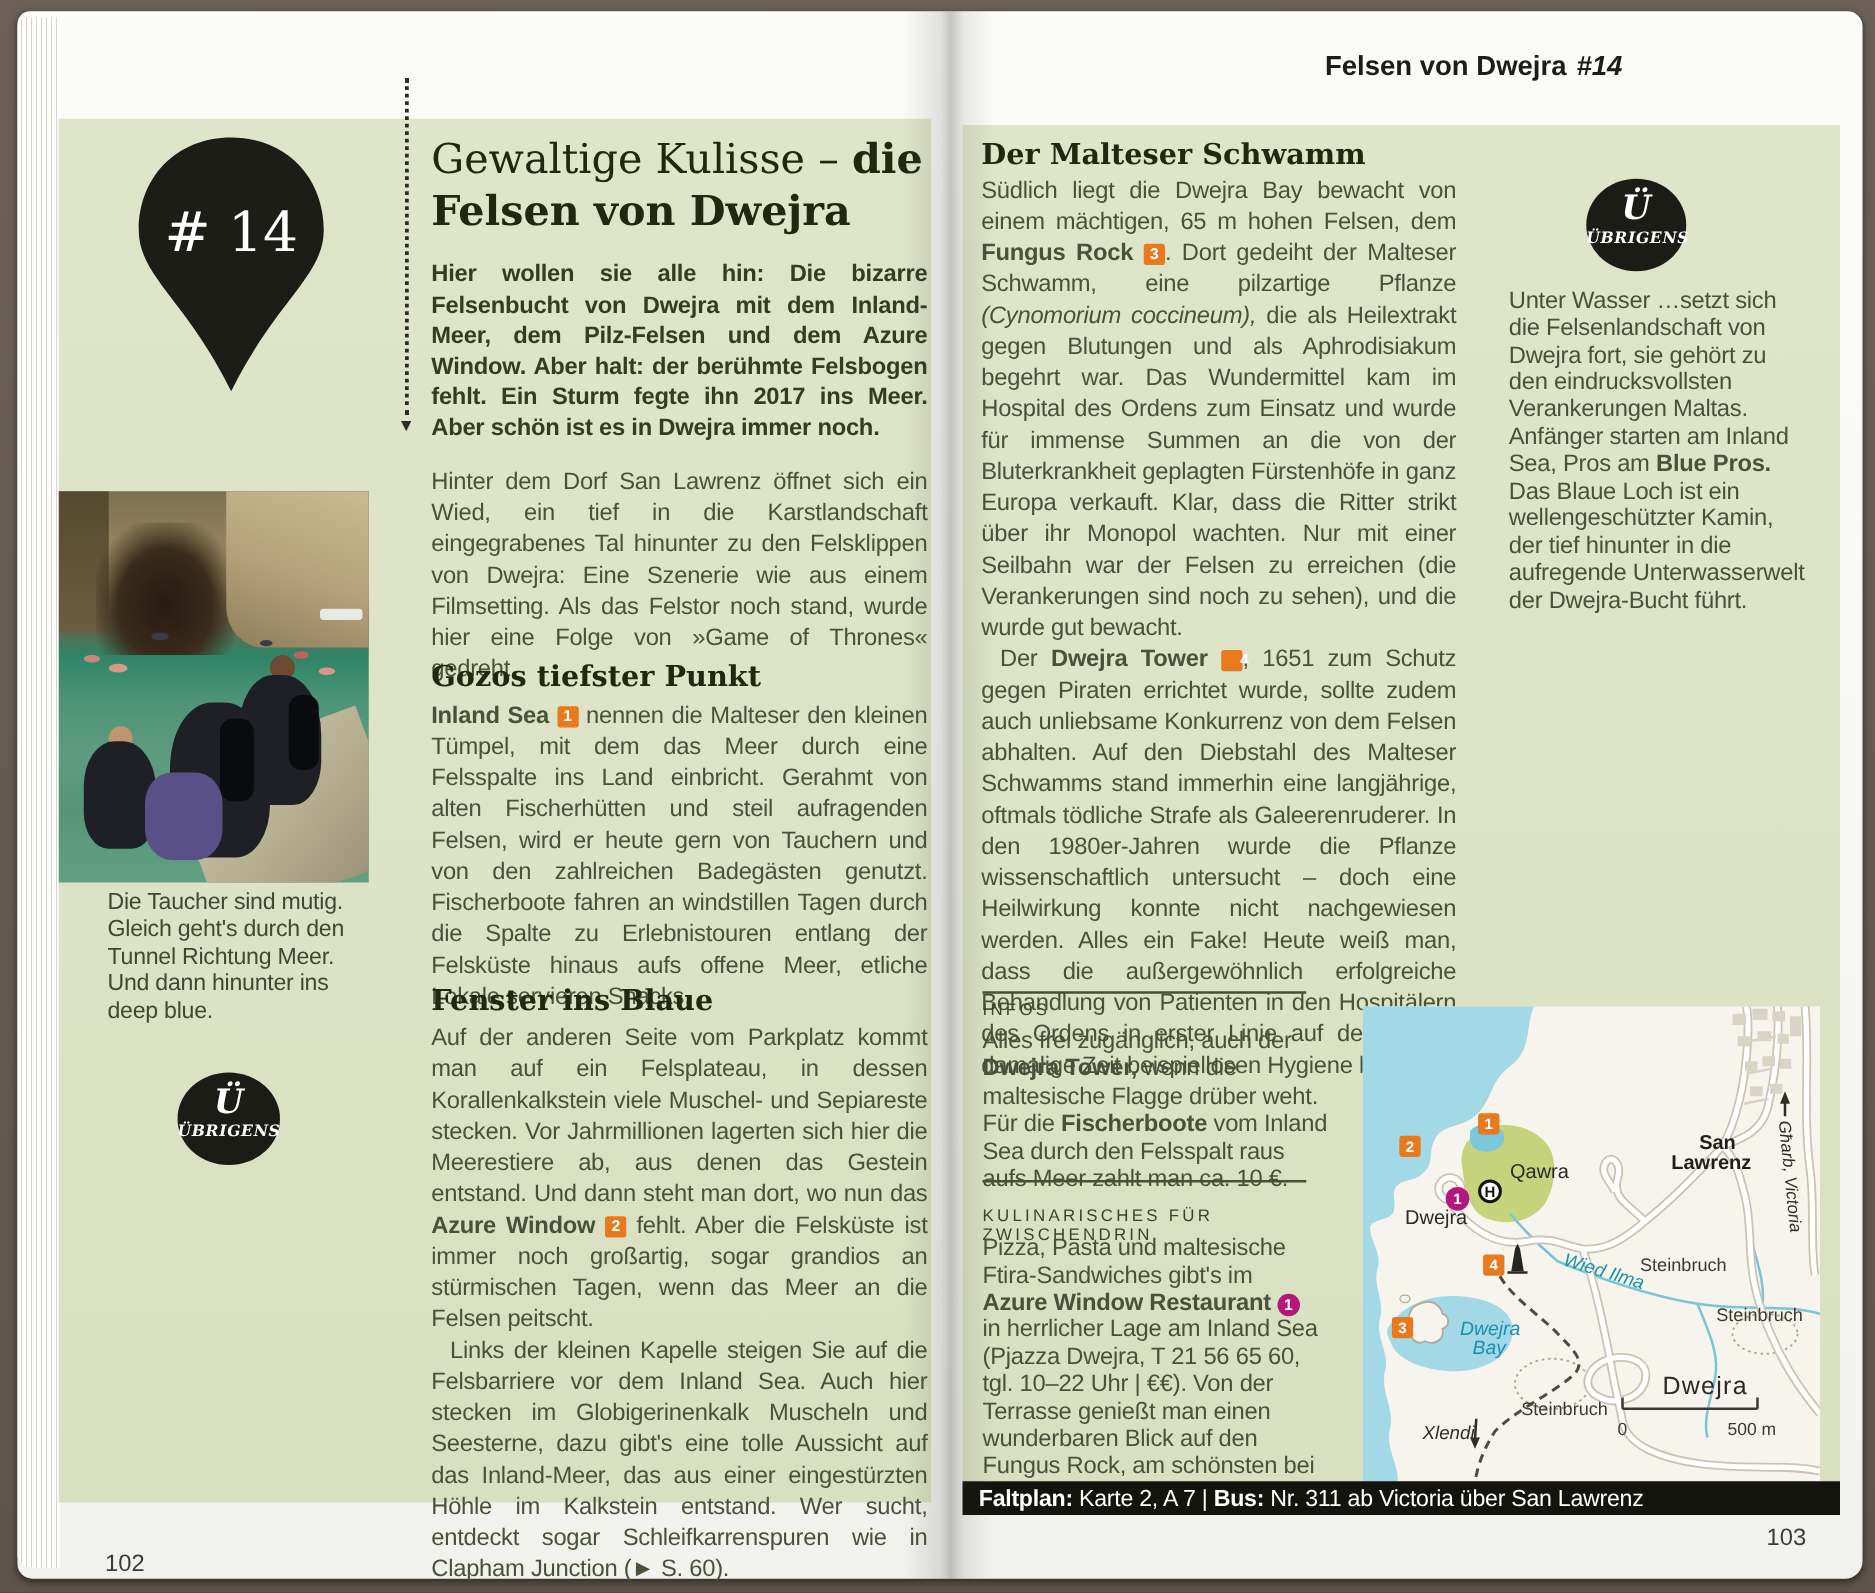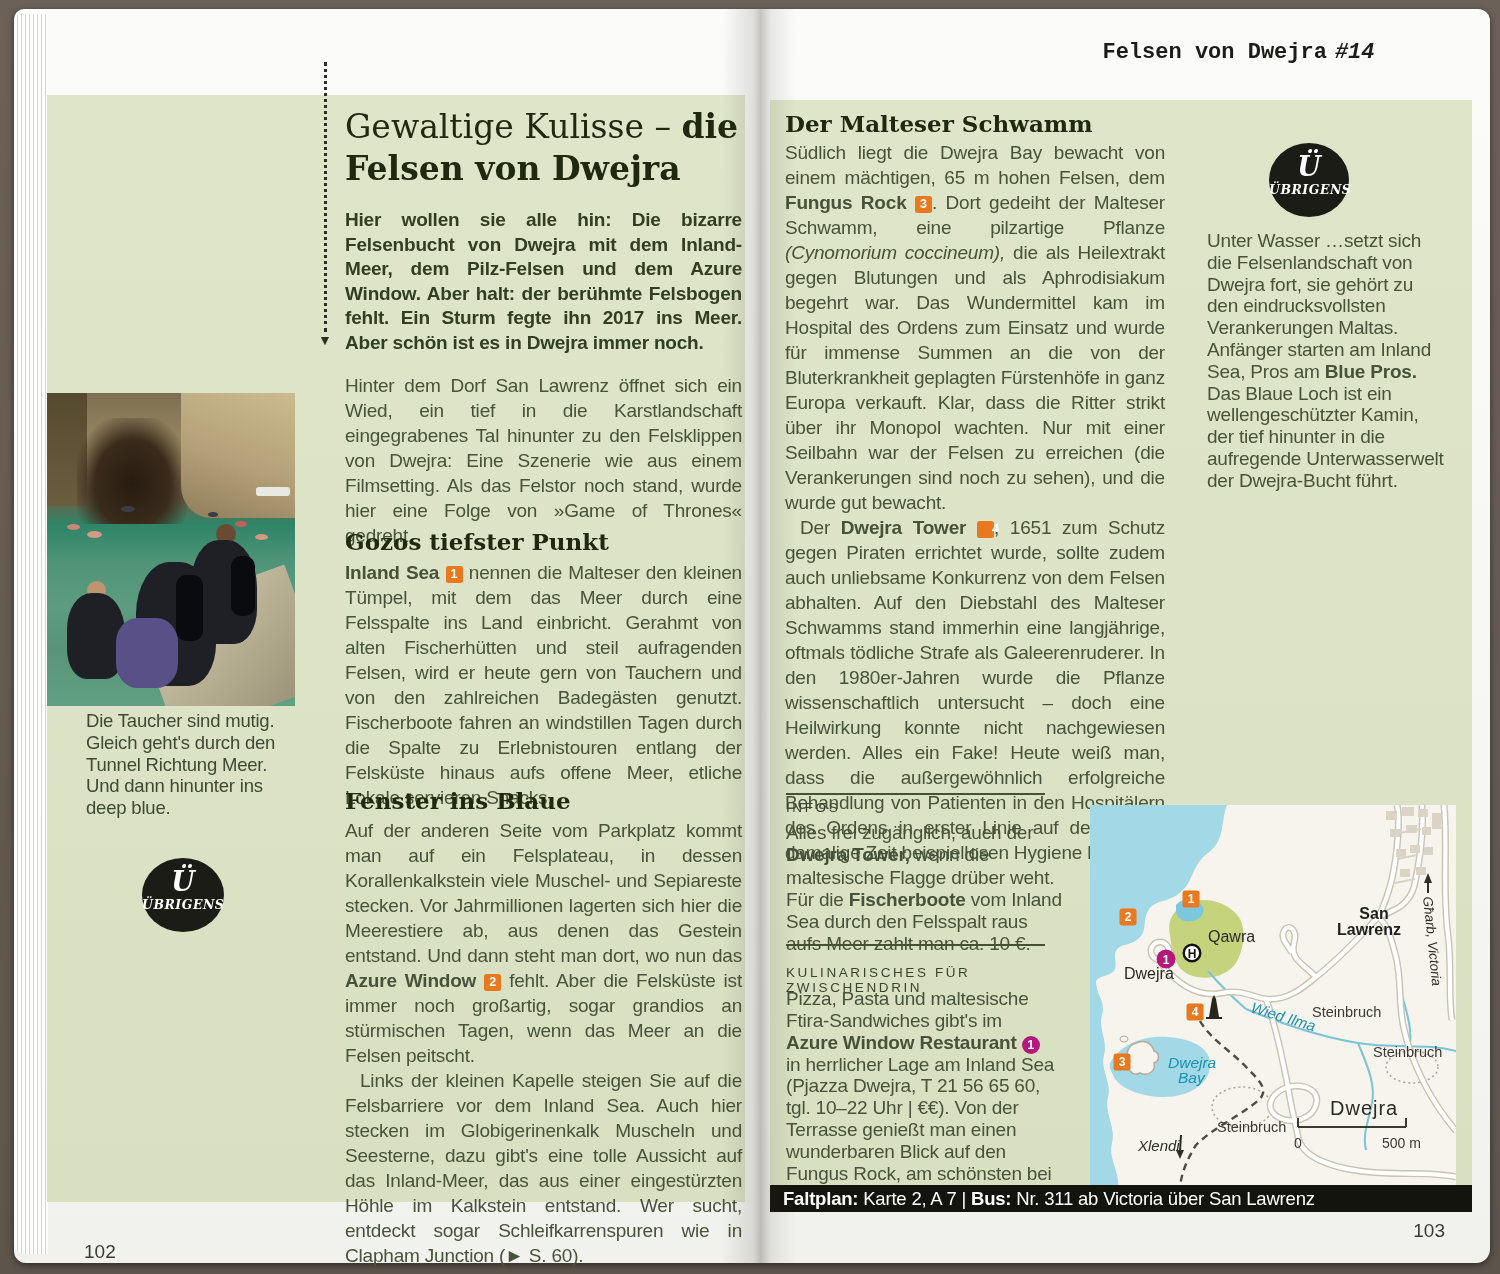--- a/index.html
+++ b/index.html
@@ -34,22 +34,22 @@
     font-weight:bold;font-size:12.5px;line-height:18px;text-align:center;border-radius:50%;
     vertical-align:0;letter-spacing:0;}
   .hr{position:absolute;height:2px;background:#465032;}
   .ue{position:absolute;background:#1c1c16;border-radius:50%;color:#fff;text-align:center;
     font-family:"DejaVu Serif",serif;font-style:italic;font-weight:bold;}
   .ue-u{font-size:27px;line-height:30px;padding-top:9px;}
   .ue-lbl{font-size:12.5px;letter-spacing:.5px;}
   .pagenum{position:absolute;font-size:19px;color:#3b3b38;}
   .dotline{position:absolute;width:0;border-left:3px dotted #2d2d26;}
   .dotarrow{position:absolute;font-size:14px;color:#2d2d26;}
-  .rp-header{position:absolute;left:1060px;top:40px;width:357px;text-align:center;
-    font-family:Liberation Mono, monospace;font-size:22px;color:#1c1c18;}
+  .rp-header{position:absolute;left:1060px;top:40px;width:357px;text-align:left;
+    font-family:Liberation Sans, sans-serif;font-size:22px;color:#1c1c18;}
   .rp-header .bold{font-weight:bold;}
   .rp-header .num{font-style:italic;font-weight:bold;margin-left:8px;}
   .footerbar{position:absolute;left:770px;top:1185px;width:702px;height:27px;background:#14140e;
     color:#fff;font-size:18.5px;line-height:27px;padding-left:13px;box-sizing:border-box;
     letter-spacing:-.2px;}
   .footerbar b{font-weight:bold;}
 
   
   .photo{position:absolute;left:47px;top:393px;width:248px;height:313px;overflow:hidden;
     background:linear-gradient(180deg,#7d6f52 0%,#93825f 13%,#a38e66 23%,#6f6148 33%,#2f8468 42%,#4f9478 54%,#5d9c80 68%,#579478 82%,#62a084 100%);}
@@ -75,20 +75,26 @@
 </style>
 </head>
 <body>
 
 <div class="canvas">
   <div class="spread"></div>
   <div class="page-stack"></div>
 
   <div class="panel panel-left"></div>
 
+  <div class="abs" style="left:105px;top:108px;width:160px;height:208px;">
+    <svg viewBox="0 0 160 208" width="160" height="208">
+      <path d="M80,2 C36,2 6,34 6,76 C6,113 44,132 80,205 C116,132 154,113 154,76 C154,34 124,2 80,2 Z" fill="#1d1d17"></path>
+      <text x="80" y="93" text-anchor="middle" fill="#ffffff" font-family="DejaVu Serif,serif" font-size="44"># 14</text>
+    </svg>
+  </div>
 
   <div class="dotline" style="left:324px;top:62px;height:270px;"></div>
   <div class="dotarrow" style="left:318px;top:332px;">▼</div>
 
   <div class="abs t-title" style="left:345px;top:106px;width:400px;">
     <div><span>Gewaltige Kulisse – </span><b>die</b></div>
     <div><b>Felsen von Dwejra</b></div>
   </div>
 
   <div class="abs t-intro" style="left:345px;top:208px;width:397px;">Hier wollen sie alle hin: Die bizarre Felsenbucht von Dwejra mit dem Inland-Meer, dem Pilz-Felsen und dem Azure Window. Aber halt: der berühmte Felsbogen fehlt. Ein Sturm fegte ihn 2017 ins Meer. Aber schön ist es in Dwejra immer noch.</div>

